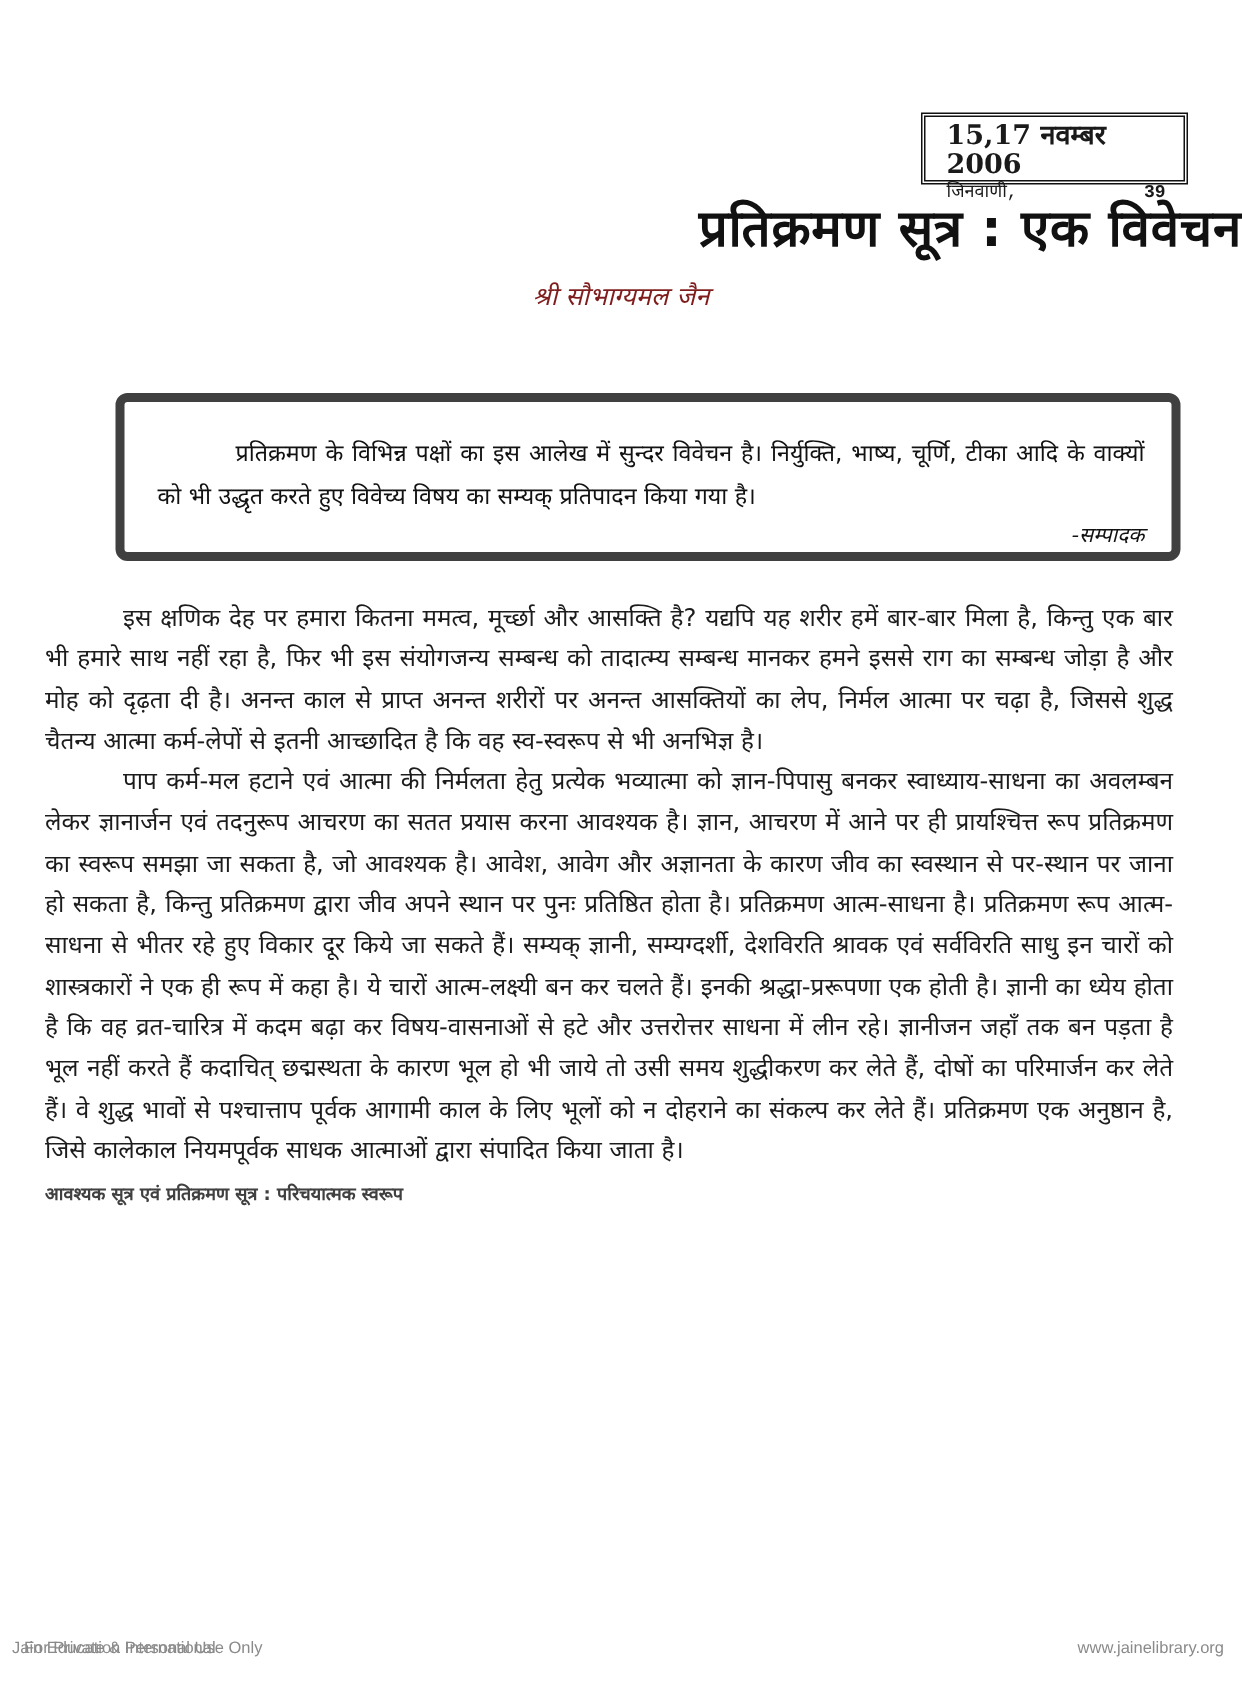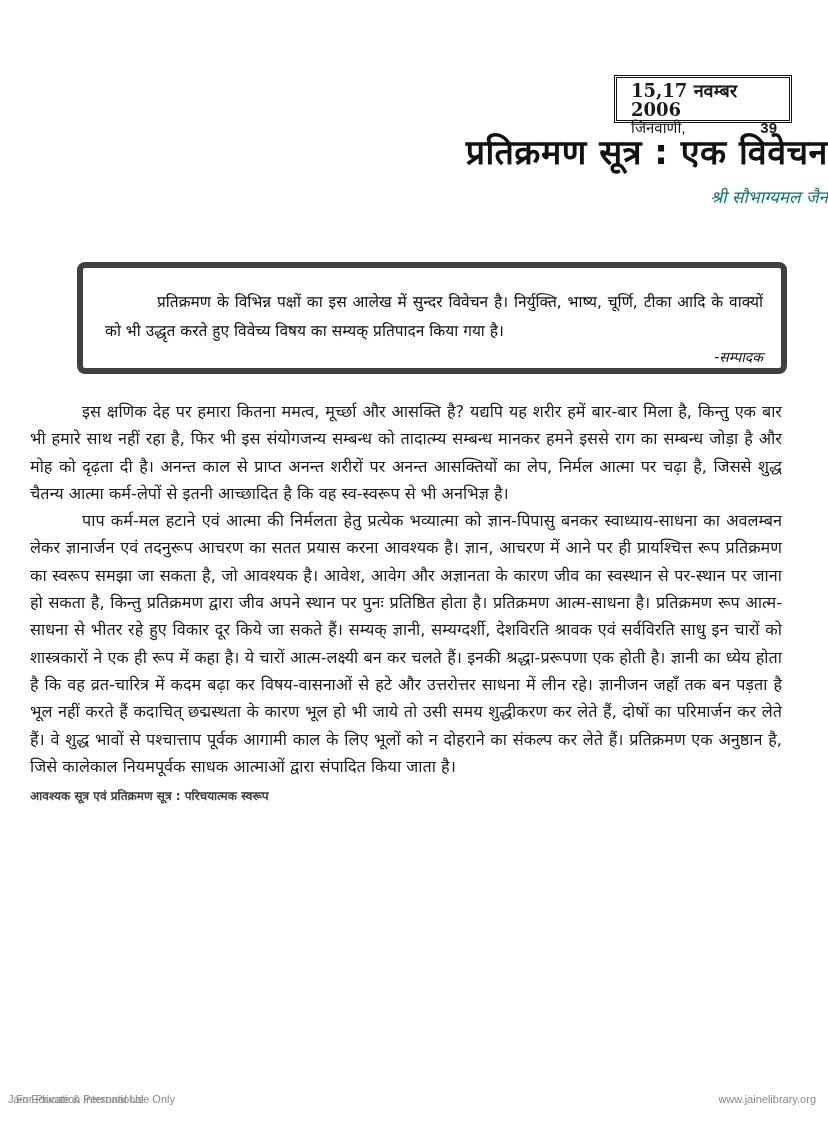--- a/index.html
+++ b/index.html
@@ -5,29 +5,29 @@
     html, body { margin: 0; padding: 0; }
     body {
       width: 828px; height: 1122px; background: #ffffff; position: relative; overflow: hidden;
       font-family: "DejaVu Sans", "Liberation Sans", sans-serif; color: #1a1a1a;
     }
     .header-box {
       position: absolute; left: 614px; top: 75px; width: 178px; height: 48px;
       border: 3px double #111; box-sizing: border-box; padding: 3px 8px 0 14px;
     }
     .header-box .line1 { font-family: "DejaVu Serif", "Liberation Serif", serif; font-weight: bold; font-size: 18px; line-height: 19px; }
-    .header-box .line2 { font-family: Liberation Sans, sans-serif; font-size: 15px; line-height: 18px; display: flex; justify-content: space-between; }
+    .header-box .line2 { font-family: Liberation Mono, monospace; font-size: 12px; line-height: 18px; display: flex; justify-content: space-between; }
     .header-box .line2 .pg { font-weight: bold; padding-right: 4px; }
     .title {
       position: absolute; left: 0; right: 0; top: 128px; text-align: right;
       font-size: 34px; font-weight: bold; letter-spacing: 0.5px; color: #111; margin-left: 44px;
     }
     .author {
-      position: absolute; left: 0; right: 0; top: 185px; text-align: right;
-      font-size: 17px; font-style: italic; color: #0f766e;
+      position: absolute; left: 0; right: 0; top: 185px; text-align: center;
+      font-size: 17px; font-style: italic; color: #7f1d1d;
     }
     .editor-box {
       position: absolute; left: 77px; top: 262px; width: 710px; height: 112px;
       border: 6px solid #404040; border-radius: 8px; box-sizing: border-box;
       padding: 20px 18px 0 22px; font-size: 15.5px; line-height: 29px; color: #111;
     }
     .editor-box p { margin: 0; text-align: justify; text-indent: 52px; }
     .editor-box .sign { text-align: right; font-style: italic; font-size: 14px; line-height: 22px; margin-top: 0; }
     .body {
       position: absolute; left: 30px; top: 398px; width: 752px;

